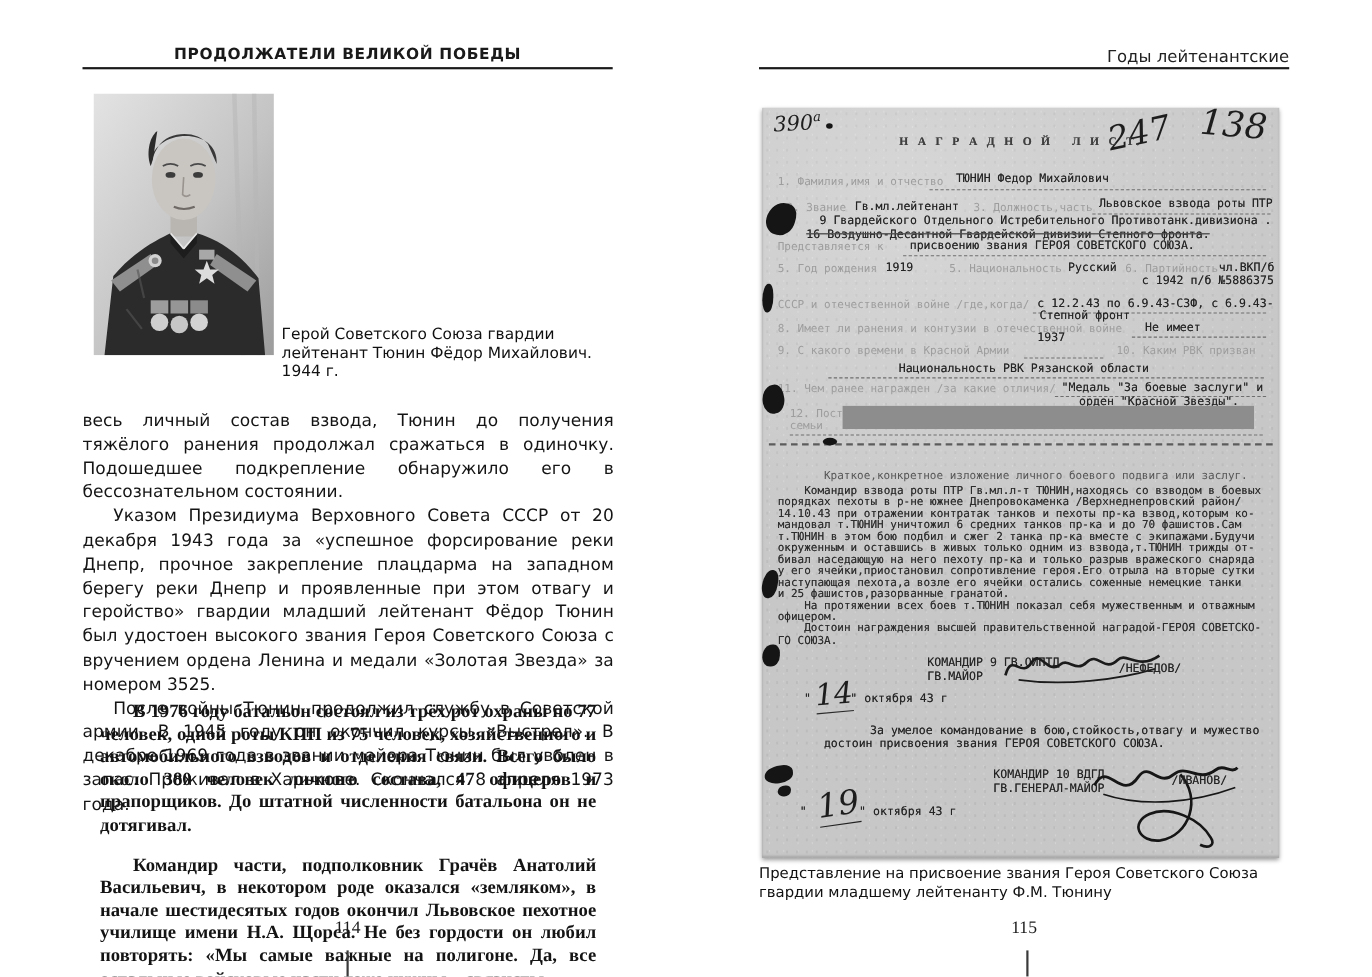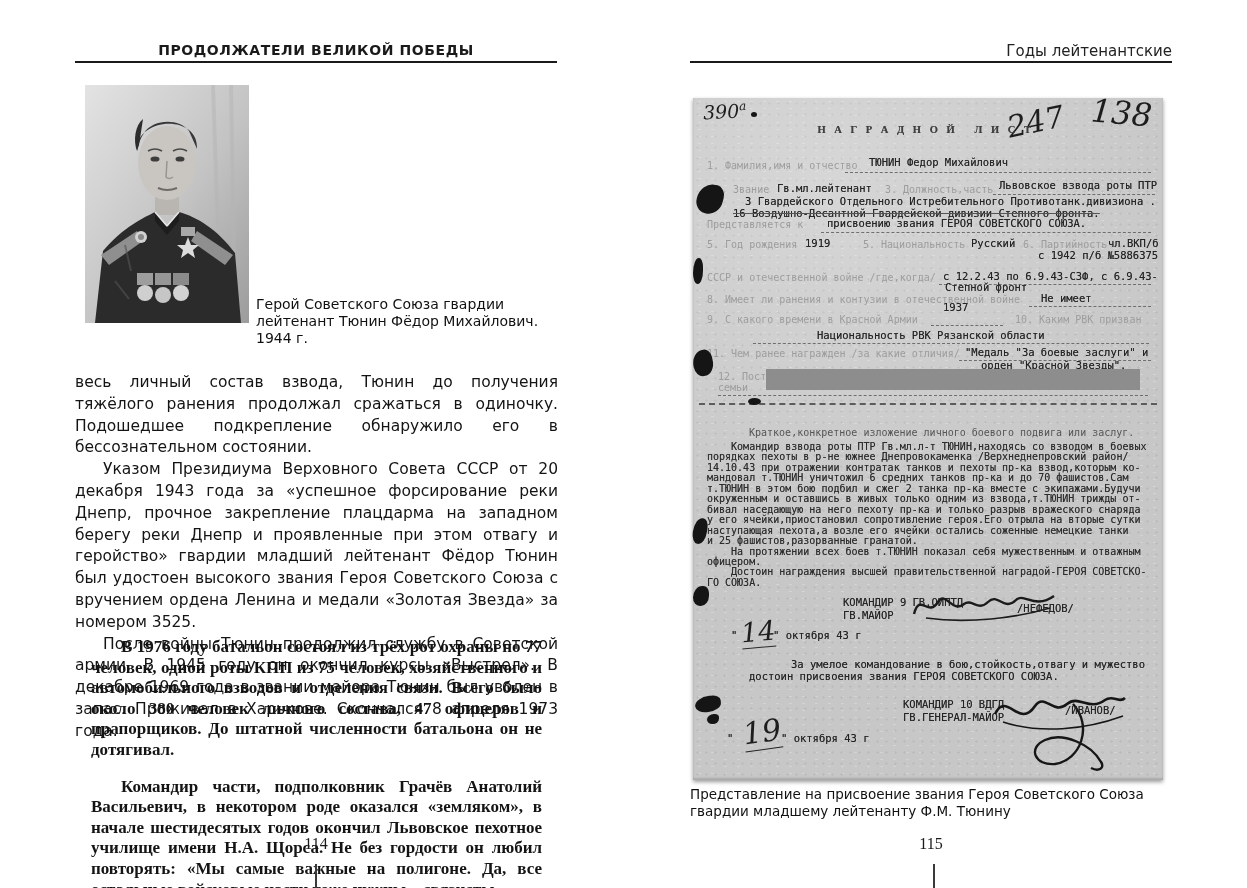--- a/index.html
+++ b/index.html
@@ -130,21 +130,21 @@
 
     <div class="lab" style="left:14px;top:62px">1. Фамилия,имя и отчество</div>
     <div class="tb" style="left:176px;top:58px">ТЮНИН Федор Михайлович</div>
     <div class="uline" style="left:152px;top:73px;width:306px"></div>
 
     <div class="lab" style="left:22px;top:86px">2. Звание</div>
     <div class="tb" style="left:84px;top:84px">Гв.мл.лейтенант</div>
     <div class="lab" style="left:192px;top:86px">3. Должность,часть</div>
     <div class="tb" style="left:306px;top:81px">Львовское взвода роты ПТР</div>
     <div class="uline" style="left:300px;top:95px;width:162px"></div>
-    <div class="tb" style="left:52px;top:97px">3 Гвардейского Отдельного Истребительного Противотанк.дивизиона .</div>
+    <div class="tb" style="left:52px;top:97px">9 Гвардейского Отдельного Истребительного Противотанк.дивизиона .</div>
     <div class="tb strike" style="left:40px;top:109px">16 Воздушно-Десантной Гвардейской дивизии Степного фронта.</div>
 
     <div class="lab" style="left:14px;top:121px">Представляется к</div>
     <div class="tb" style="left:134px;top:119px">присвоению звания ГЕРОЯ СОВЕТСКОГО СОЮЗА.</div>
     <div class="uline" style="left:128px;top:133px;width:330px"></div>
 
     <div class="lab" style="left:14px;top:141px">5. Год рождения</div>
     <div class="tb" style="left:112px;top:139px">1919</div>
     <div class="lab" style="left:170px;top:141px">5. Национальность</div>
     <div class="tb" style="left:278px;top:139px">Русский</div>

